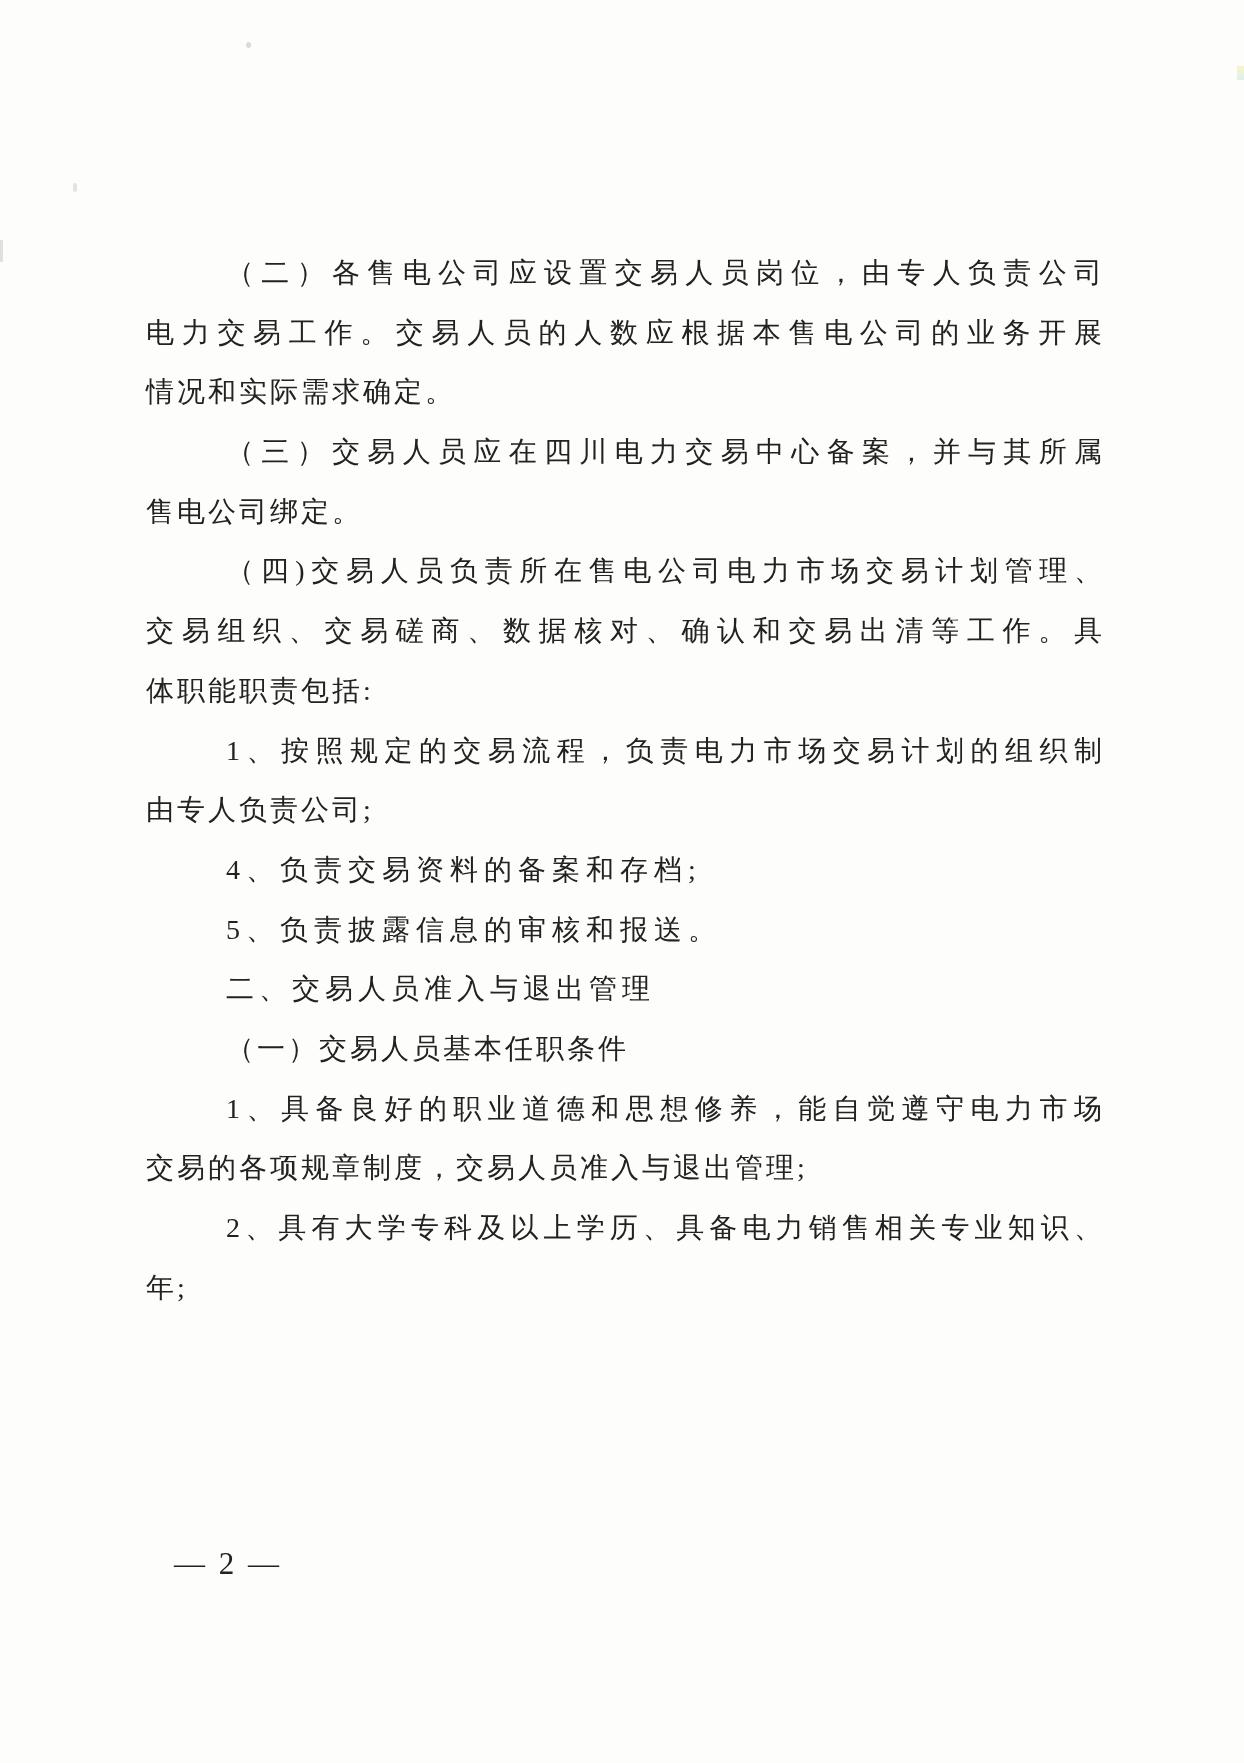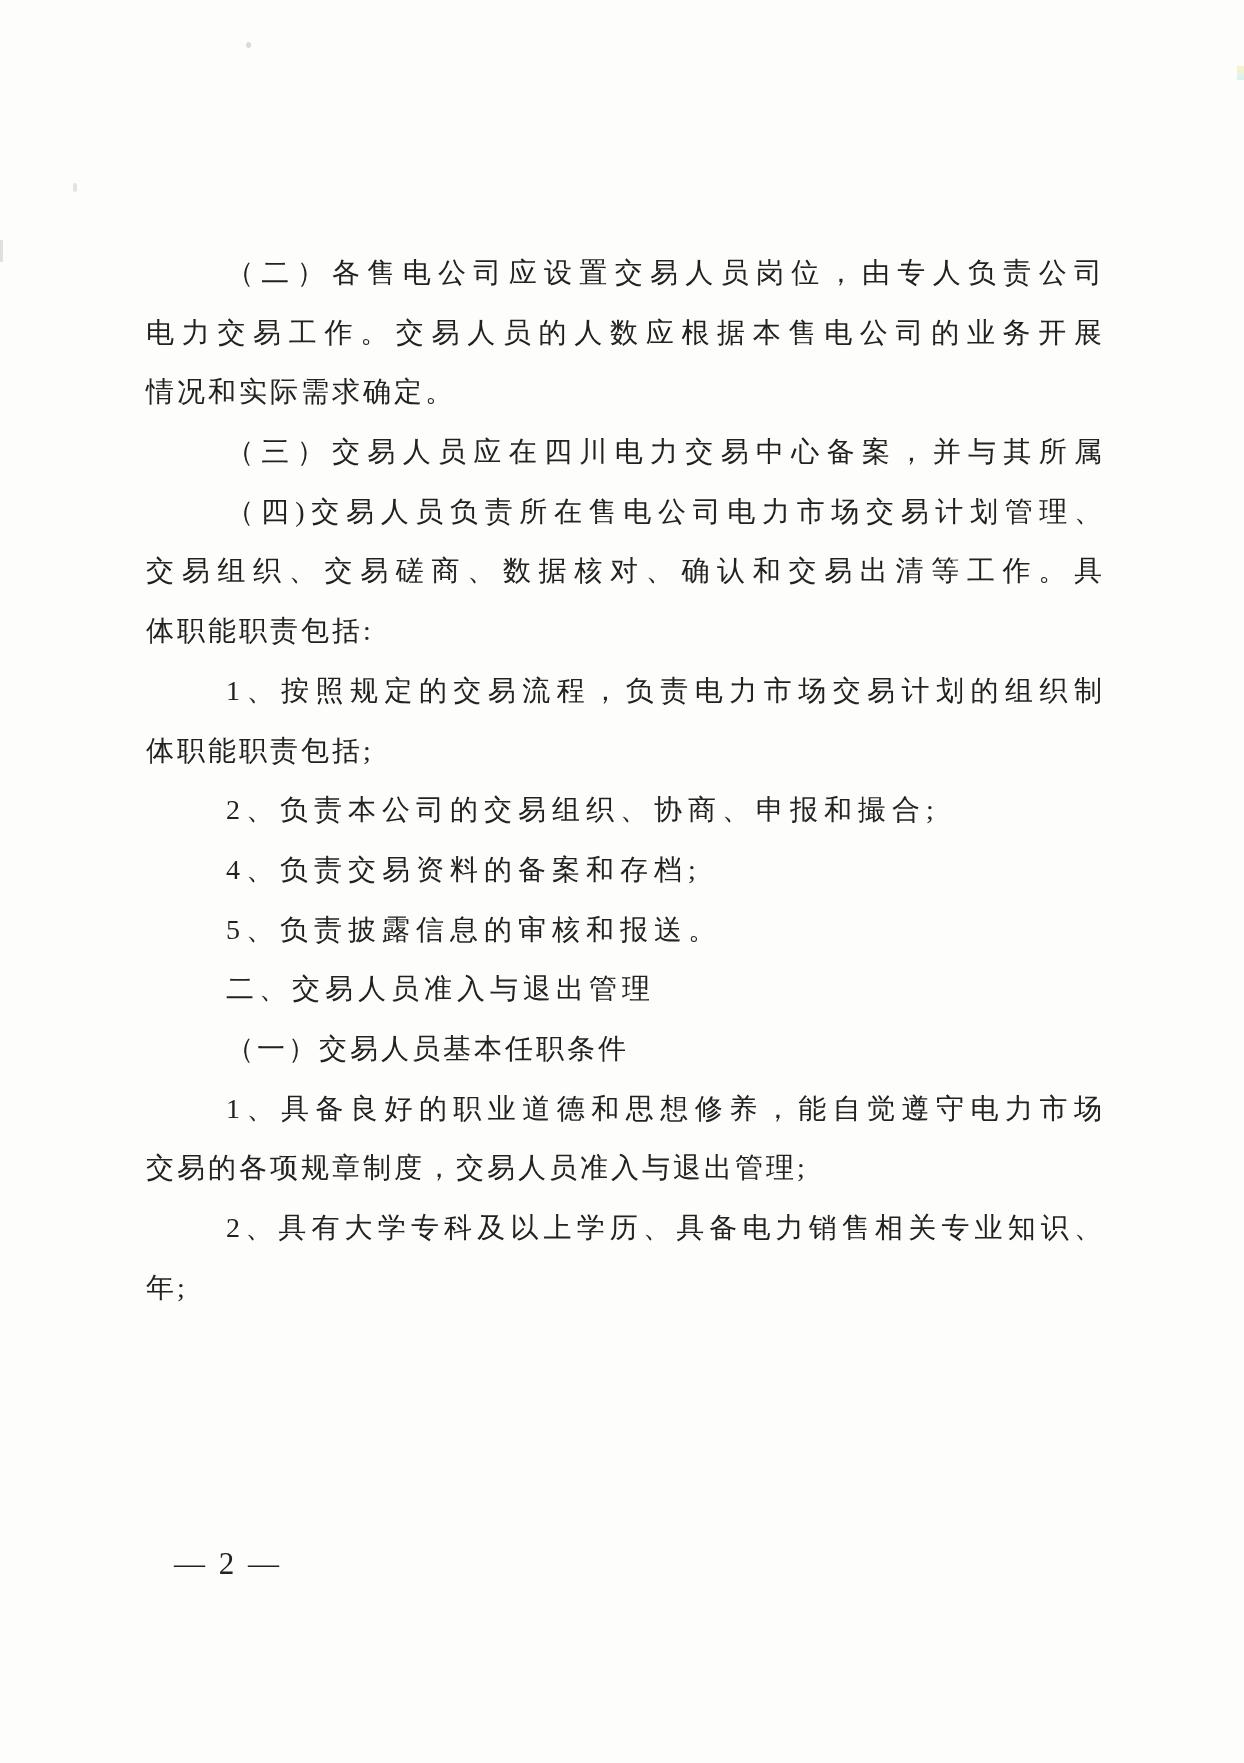--- a/index.html
+++ b/index.html
@@ -81,26 +81,26 @@
   <div class="artifact a1"></div>
   <div class="artifact a2"></div>
   <div class="artifact a3"></div>
   <div class="artifact a4"></div>
 
   <div class="text-block">
       <div class="line indent justify">（二）各售电公司应设置交易人员岗位，由专人负责公司</div>
       <div class="line justify">电力交易工作。交易人员的人数应根据本售电公司的业务开展</div>
       <div class="line">情况和实际需求确定。</div>
       <div class="line indent justify">（三）交易人员应在四川电力交易中心备案，并与其所属</div>
+      <div class="line">售电公司绑定。</div>
       <div class="line indent justify">（四)交易人员负责所在售电公司电力市场交易计划管理、</div>
       <div class="line justify">交易组织、交易磋商、数据核对、确认和交易出清等工作。具</div>
       <div class="line">体职能职责包括:</div>
       <div class="line indent justify">1、按照规定的交易流程，负责电力市场交易计划的组织制</div>
-      <div class="line">体职能职责包括;</div>
-      <div class="line indent wide">2、负责本公司的交易组织、协商、申报和撮合;</div>
+      <div class="line">由专人负责公司;</div>
       <div class="line indent wide">4、负责交易资料的备案和存档;</div>
       <div class="line indent wide">5、负责披露信息的审核和报送。</div>
       <div class="line indent bold">二、交易人员准入与退出管理</div>
       <div class="line indent">（一）交易人员基本任职条件</div>
       <div class="line indent justify">1、具备良好的职业道德和思想修养，能自觉遵守电力市场</div>
       <div class="line">交易的各项规章制度，交易人员准入与退出管理;</div>
       <div class="line indent justify">2、具有大学专科及以上学历、具备电力销售相关专业知识、</div>
       <div class="line">年;</div>
     </div>
 

